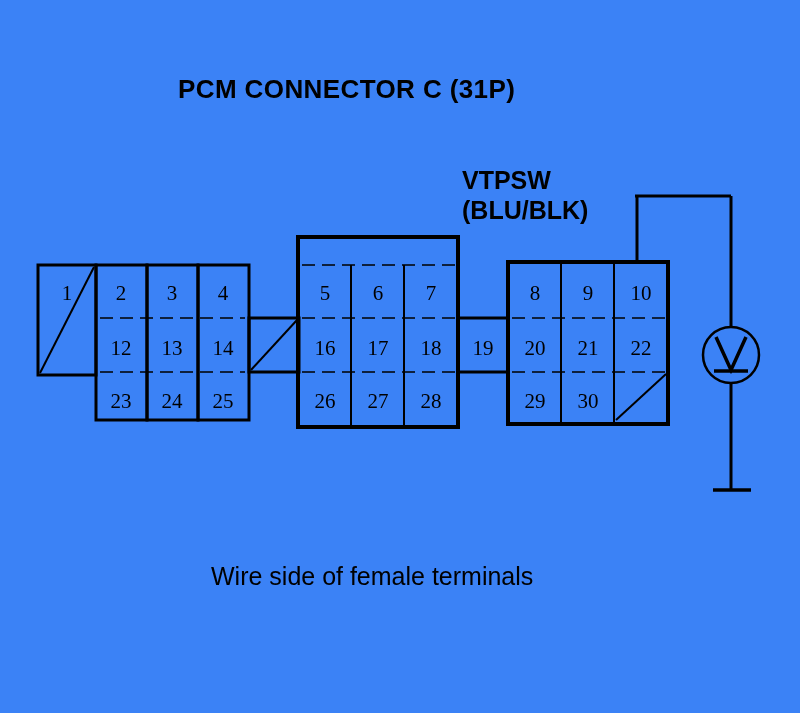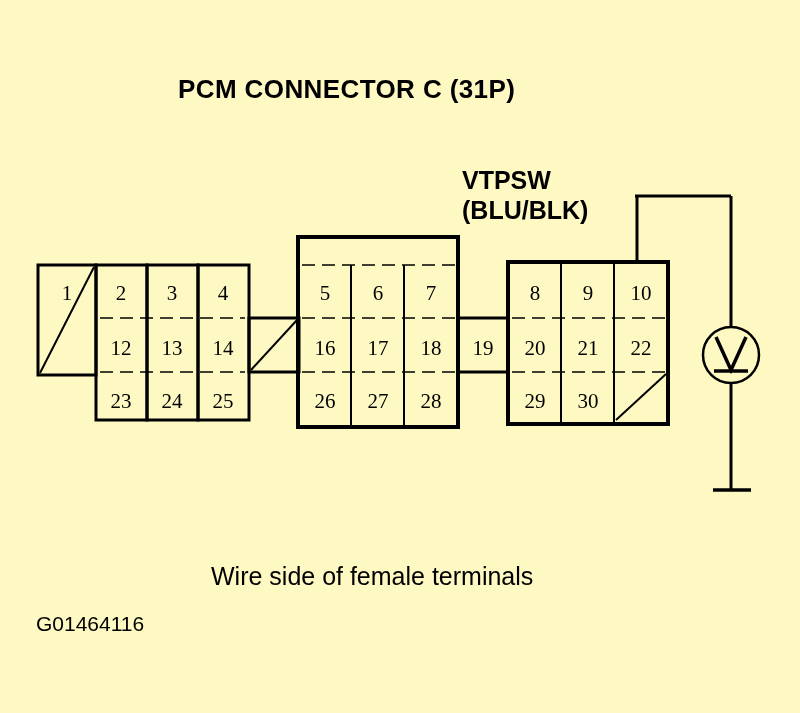--- a/index.html
+++ b/index.html
@@ -9,21 +9,21 @@
     background: #ffffff;
   }
   body {
     font-family: "Liberation Sans", sans-serif;
     color: #000000;
   }
   #page {
     position: relative;
     width: 800px;
     height: 713px;
-    background: #fef9c3;
+    background: #3b82f6;
     overflow: hidden;
   }
   .title {
     position: absolute;
     left: 178px;
     top: 74px;
     font-size: 26px;
     font-weight: bold;
     letter-spacing: 0.4px;
     white-space: nowrap;
@@ -169,15 +169,14 @@
     </g>
 
     <g>
       <line x1="731" y1="383" x2="731" y2="490" stroke="#000" stroke-width="3"></line>
       <line x1="713" y1="490" x2="751" y2="490" stroke="#000" stroke-width="3.5"></line>
     </g>
 
   </svg>
 
   <div class="caption">Wire side of female terminals</div>
-  <div class="figure-id">G01464116</div>
 
 </div>
 
 </body></html>

